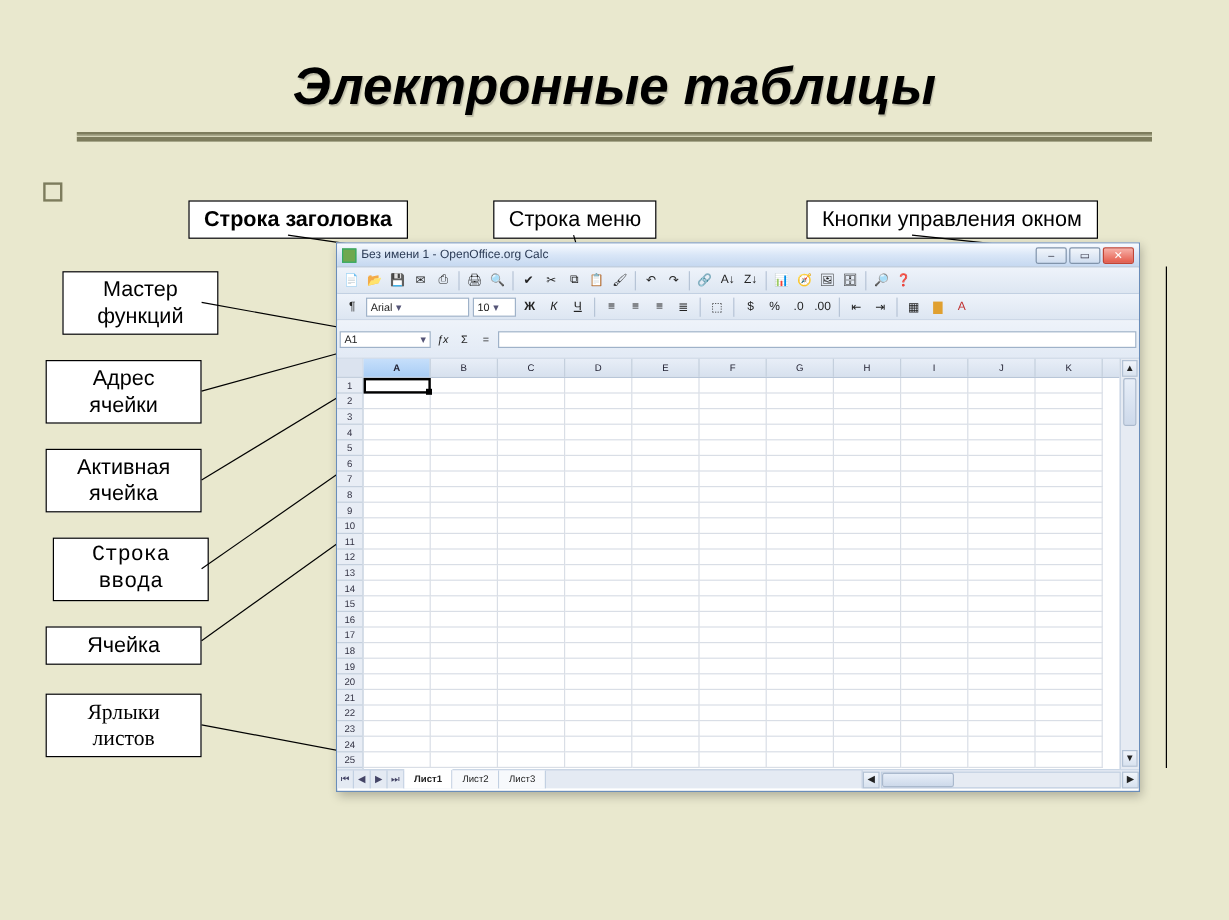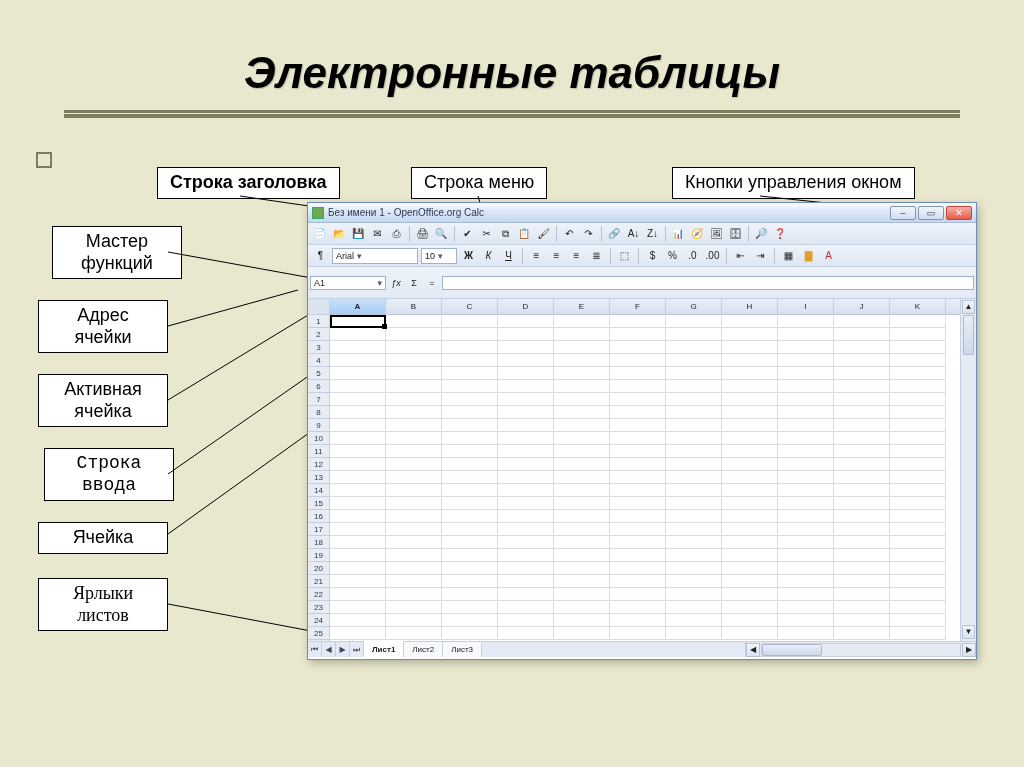--- a/index.html
+++ b/index.html
@@ -47,21 +47,20 @@
   .app {
     position: absolute;
     left: 280px; top: 202px;
     width: 670px; height: 458px;
     background: #fff;
     border: 1px solid #6a8db9;
     box-shadow: 2px 3px 8px rgba(0,0,0,0.25);
     font-size: 9px;
     font-family: Tahoma, Arial, sans-serif;
     color: #222;
-    margin-left: 27px;
   }
   .titlebar {
     height: 20px;
     background: linear-gradient(#f8fbff,#d9e6f7 50%,#c5d8f0);
     display:flex; align-items:center; padding:0 4px;
     border-bottom:1px solid #a8bad0;
   }
   .titlebar .doc-icon { width:12px;height:12px;background:#6fa84f;border:1px solid #3a6; margin-right:4px;}
   .titlebar .ttl { flex:1; font-size:10px; color:#2b3b55;}
   .winbtns { display:flex; gap:2px;}

